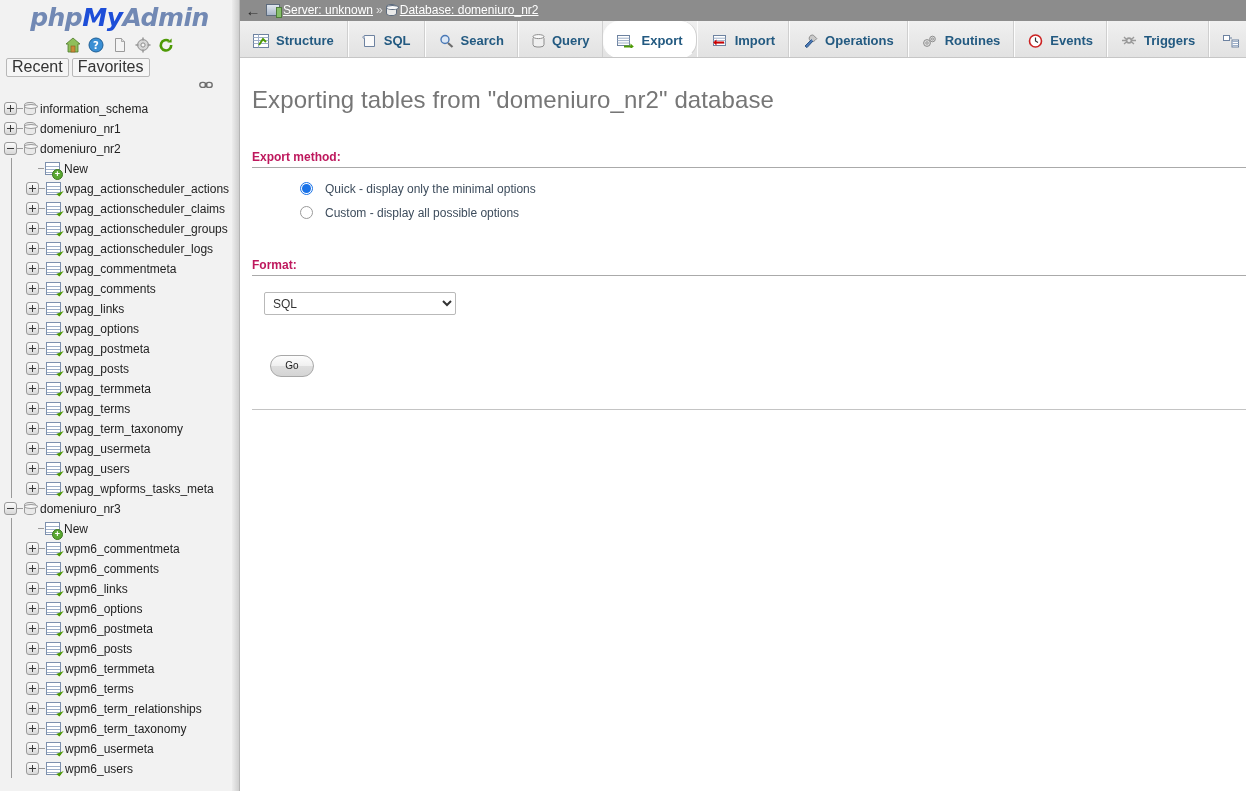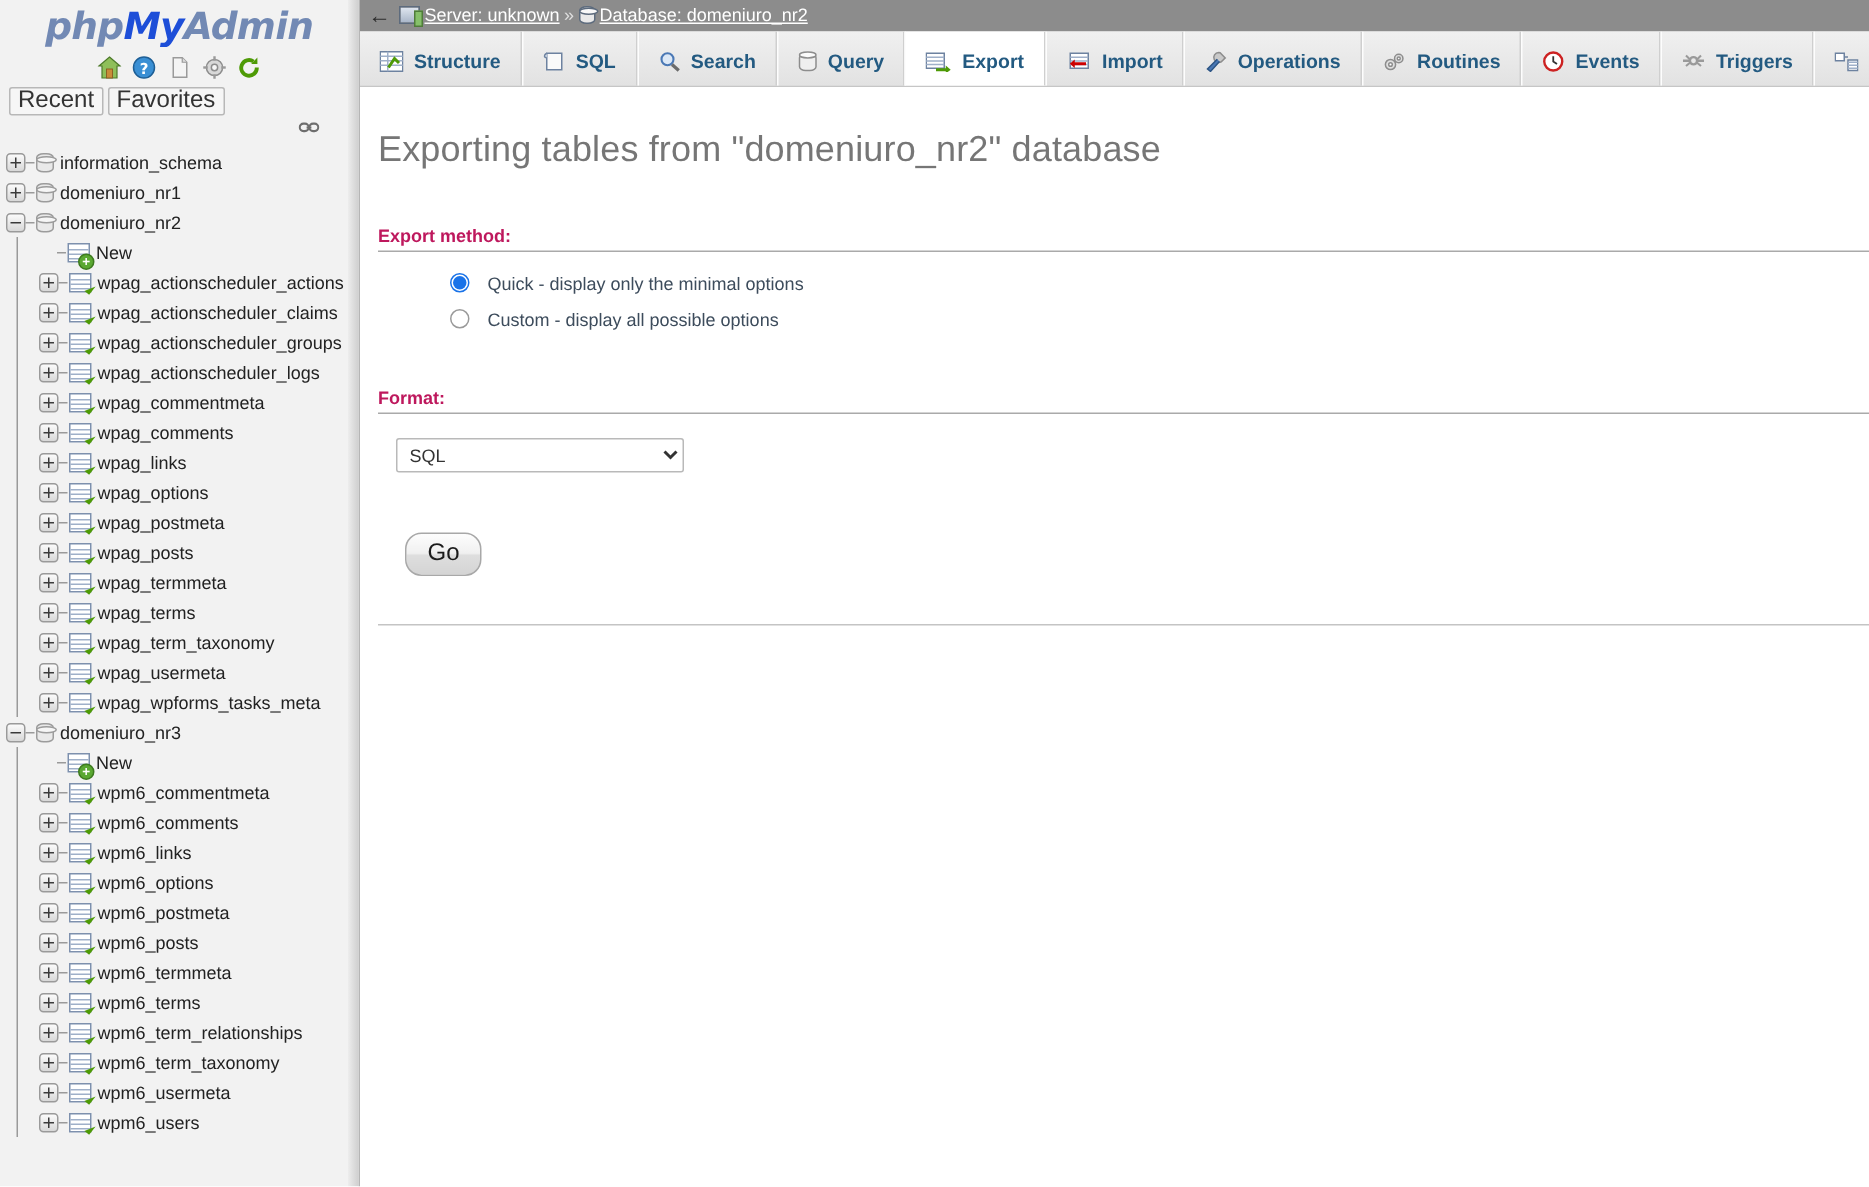--- a/index.html
+++ b/index.html
@@ -246,20 +246,21 @@
     border-left: 1px solid #fdfdfd;
     cursor: pointer;
     vertical-align: top;
   }
   .tab:first-child { border-left: none; }
   .tab .tlabel { font-weight: bold; vertical-align: middle; }
   .tab.active {
     background: #fff;
     border-bottom: 1px solid #fff;
     margin-bottom: -1px;
+    border-radius: 16px;
   }
   .tab .ticon { display:inline-block; vertical-align: middle; margin-right: 7px; }
 
   
   #content { padding: 0 0 0 12px; }
   h1.page-title {
     margin: 0;
     padding: 28px 0 0 0;
     font-size: 24px;
     font-weight: normal;
@@ -302,21 +303,21 @@
     border: 1px solid #b9b9b9;
     border-radius: 2px;
     background: #fff;
     padding: 2px 4px;
   }
   .go-wrap { margin: 40px 0 0 18px; }
   button.go {
     min-width: 44px;
     padding: 4px 14px 5px 14px;
     font-family: "Liberation Sans", sans-serif;
-    font-size: 16px;
+    font-size: 10px;
     color: #1b1b1b;
     border: 1px solid #a8a8a8;
     border-radius: 11px;
     background: linear-gradient(to bottom,#fdfdfd 0%,#f0f0f0 48%,#dedede 52%,#d4d4d4 100%);
     cursor: pointer;
   }
   hr.footrule {
     margin: 32px 0 0 0;
     border: none;
     border-top: 1px solid #c4c4c4;
@@ -402,20 +403,21 @@
         <div class="node level-tbl"><span class="vline" style="left: 11px;"></span><span class="toggle plus"></span><span class="hline"></span><span class="ico-tbl"></span><span class="lbl">wpag_commentmeta</span></div>
         <div class="node level-tbl"><span class="vline" style="left: 11px;"></span><span class="toggle plus"></span><span class="hline"></span><span class="ico-tbl"></span><span class="lbl">wpag_comments</span></div>
         <div class="node level-tbl"><span class="vline" style="left: 11px;"></span><span class="toggle plus"></span><span class="hline"></span><span class="ico-tbl"></span><span class="lbl">wpag_links</span></div>
         <div class="node level-tbl"><span class="vline" style="left: 11px;"></span><span class="toggle plus"></span><span class="hline"></span><span class="ico-tbl"></span><span class="lbl">wpag_options</span></div>
         <div class="node level-tbl"><span class="vline" style="left: 11px;"></span><span class="toggle plus"></span><span class="hline"></span><span class="ico-tbl"></span><span class="lbl">wpag_postmeta</span></div>
         <div class="node level-tbl"><span class="vline" style="left: 11px;"></span><span class="toggle plus"></span><span class="hline"></span><span class="ico-tbl"></span><span class="lbl">wpag_posts</span></div>
         <div class="node level-tbl"><span class="vline" style="left: 11px;"></span><span class="toggle plus"></span><span class="hline"></span><span class="ico-tbl"></span><span class="lbl">wpag_termmeta</span></div>
         <div class="node level-tbl"><span class="vline" style="left: 11px;"></span><span class="toggle plus"></span><span class="hline"></span><span class="ico-tbl"></span><span class="lbl">wpag_terms</span></div>
         <div class="node level-tbl"><span class="vline" style="left: 11px;"></span><span class="toggle plus"></span><span class="hline"></span><span class="ico-tbl"></span><span class="lbl">wpag_term_taxonomy</span></div>
         <div class="node level-tbl"><span class="vline" style="left: 11px;"></span><span class="toggle plus"></span><span class="hline"></span><span class="ico-tbl"></span><span class="lbl">wpag_usermeta</span></div>
+        <div class="node level-tbl"><span class="vline" style="left: 11px;"></span><span class="toggle plus"></span><span class="hline"></span><span class="ico-tbl"></span><span class="lbl">wpag_users</span></div>
         <div class="node level-tbl"><span class="vline" style="left: 11px;"></span><span class="toggle plus"></span><span class="hline"></span><span class="ico-tbl"></span><span class="lbl">wpag_wpforms_tasks_meta</span></div>
         <div class="node level-db"><span class="toggle"></span><span class="hline"></span><span class="ico-db"></span><span class="lbl">domeniuro_nr3</span></div>
         <div class="node level-tbl" style="padding-left: 38px;"><span class="vline" style="left: 11px;"></span><span class="hline" style="margin-left: 0px;"></span><span class="ico-new"></span><span class="lbl">New</span></div>
         <div class="node level-tbl"><span class="vline" style="left: 11px;"></span><span class="toggle plus"></span><span class="hline"></span><span class="ico-tbl"></span><span class="lbl">wpm6_commentmeta</span></div>
         <div class="node level-tbl"><span class="vline" style="left: 11px;"></span><span class="toggle plus"></span><span class="hline"></span><span class="ico-tbl"></span><span class="lbl">wpm6_comments</span></div>
         <div class="node level-tbl"><span class="vline" style="left: 11px;"></span><span class="toggle plus"></span><span class="hline"></span><span class="ico-tbl"></span><span class="lbl">wpm6_links</span></div>
         <div class="node level-tbl"><span class="vline" style="left: 11px;"></span><span class="toggle plus"></span><span class="hline"></span><span class="ico-tbl"></span><span class="lbl">wpm6_options</span></div>
         <div class="node level-tbl"><span class="vline" style="left: 11px;"></span><span class="toggle plus"></span><span class="hline"></span><span class="ico-tbl"></span><span class="lbl">wpm6_postmeta</span></div>
         <div class="node level-tbl"><span class="vline" style="left: 11px;"></span><span class="toggle plus"></span><span class="hline"></span><span class="ico-tbl"></span><span class="lbl">wpm6_posts</span></div>
         <div class="node level-tbl"><span class="vline" style="left: 11px;"></span><span class="toggle plus"></span><span class="hline"></span><span class="ico-tbl"></span><span class="lbl">wpm6_termmeta</span></div>

